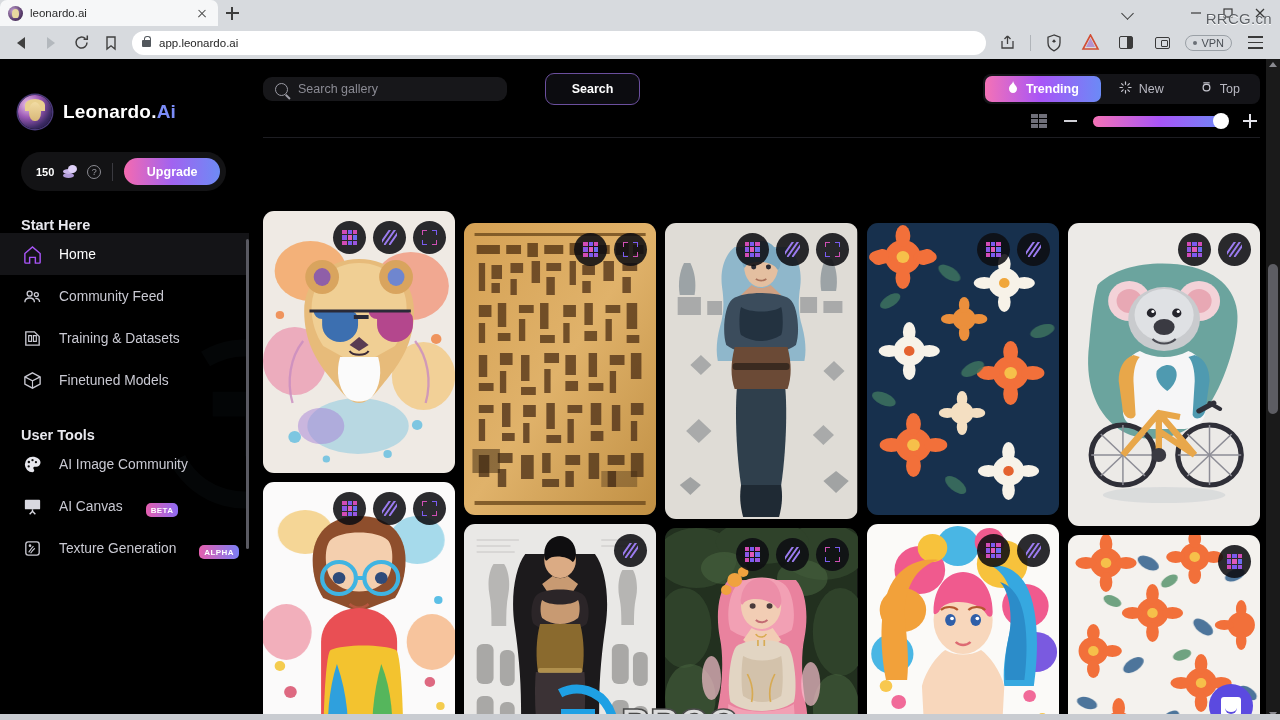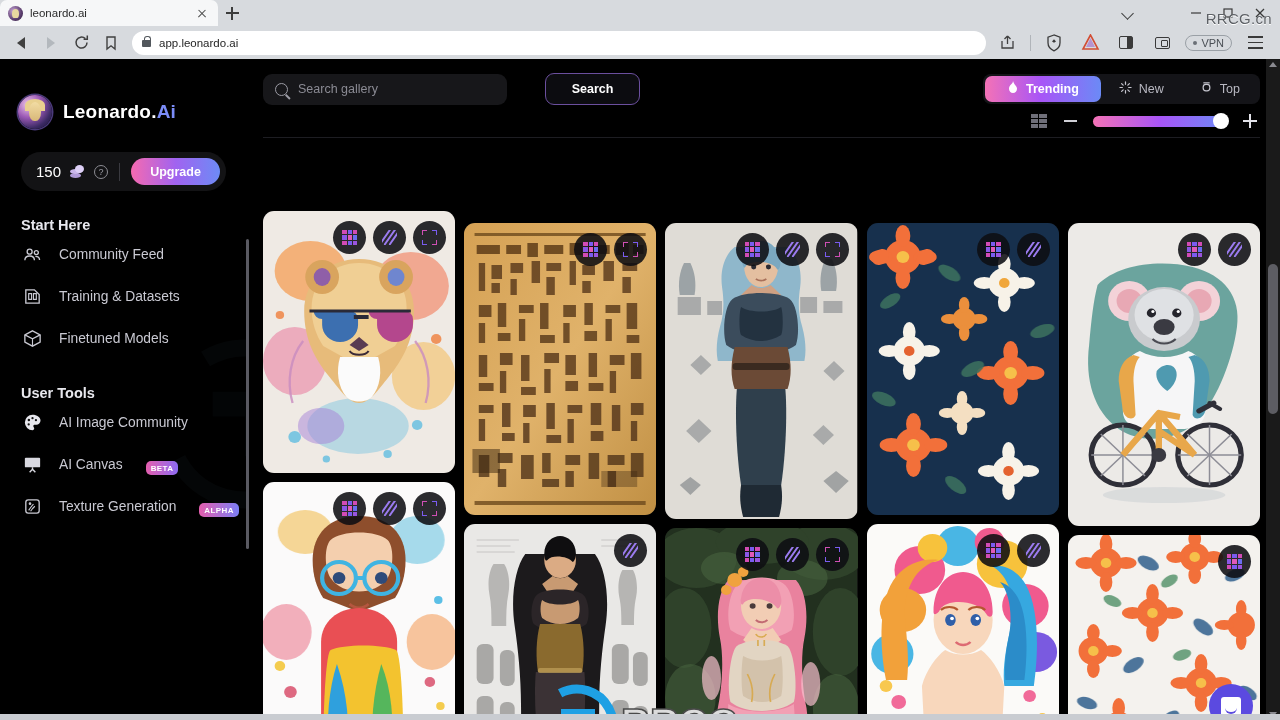--- a/index.html
+++ b/index.html
@@ -106,21 +106,21 @@
     content:""; position:absolute; left:7px; top:4px; width:20px; height:12px;
     background:#e9d08f; border-radius:50% 50% 0 0;
   }
   .brandtext{ font-size:19px; font-weight:600; color:#fff; letter-spacing:.2px; }
   .brandtext .ai{ color:#7b8cf7; }
 
   .creditbox{
     margin:23px 0 0 21px; width:205px; height:39px; border-radius:20px;
     background:#131315; display:flex; align-items:center; padding:0 6px 0 15px; gap:9px;
   }
-  .credit-num{ font-size:15px;font-weight:400;color:#fff;}
+  .credit-num{ font-size:11px;font-weight:700;color:#fff;}
   .coin{ width:15px;height:14px;position:relative; }
   .coin .c1,.coin .c2,.coin .c3{position:absolute;border-radius:50%;}
   .coin .c1{width:11px;height:5px;background:#b09bd8;left:0;top:8px;}
   .coin .c2{width:11px;height:5px;background:#c9b6ea;left:0;top:4.5px;}
   .coin .c3{width:9px;height:8px;background:#ded0f7;left:5px;top:0;border-radius:50%;}
   .qmark{ width:14px;height:14px;border:1.2px solid #8c8c93;border-radius:50%;
     font-size:9px;color:#9a9aa2;display:flex;align-items:center;justify-content:center;}
   .cdivider{ width:1px;height:18px;background:#3a3a40;margin:0 2px;}
   .upgrade{
     flex:1 1 auto; height:27px; border-radius:14px;
@@ -150,21 +150,21 @@
     position:absolute; right:0px; top:180px; width:3px; height:310px;
     background:#5a5a62; border-radius:2px;
   }
 
   
   .main { flex:1 1 auto; position:relative; background:#000; overflow:hidden; }
 
   .toolbar { padding: 14px 20px 0 14px; }
   .tbrow1{ display:flex; align-items:center; gap:0; }
   .searchbox{
-    width:244px;height:31px;background:#17171a;border-radius:9px;
+    width:244px;height:24px;background:#17171a;border-radius:9px;
     display:flex;align-items:center;gap:10px;padding:0 12px;
   }
   .search-ic{ width:13px;height:13px;border:1.5px solid #9b9ba4;border-radius:50%;position:relative;flex:0 0 auto;}
   .search-ic::after{content:"";position:absolute;right:-4px;bottom:-3px;width:6px;height:1.5px;background:#9b9ba4;transform:rotate(45deg);}
   .search-ph{ font-size:12.5px;color:#8b8b94; }
   .searchbtn{
     margin-left:38px; width:95px;height:32px;border-radius:9px;
     background:#0c0c10; border:1px solid #6b4f9e;
     color:#fff;font-size:12.5px;font-weight:600;display:flex;align-items:center;justify-content:center;
   }
@@ -388,20 +388,28 @@
             <span class="c2"></span>
             <span class="c3"></span>
           </div>
         <div class="qmark">?</div>
         <div class="cdivider"></div>
         <div class="upgrade">Upgrade</div>
       </div>
 
       <div class="sectitle">Start Here</div>
 
+      <div class="navitem active">
+        <span class="navicon-sq">
+          <svg width="21" height="21" viewBox="0 0 22 22">
+              <path d="M3 10 11 3l8 7v9a1 1 0 0 1-1 1h-4v-6H8v6H4a1 1 0 0 1-1-1z" fill="none" stroke="#a855f7" stroke-width="1.5"></path>
+            </svg>
+        </span>
+        <span>Home</span>
+      </div>
 
       <div class="navitem">
         <span class="navicon-sq">
           <svg width="21" height="21" viewBox="0 0 22 22">
               <circle cx="8" cy="8" r="2.6" fill="none" stroke="#c9c9d2" stroke-width="1.4"></circle>
               <circle cx="15" cy="9" r="2.1" fill="none" stroke="#c9c9d2" stroke-width="1.4"></circle>
               <path d="M3 17c0-2.8 2.3-4.4 5-4.4s5 1.6 5 4.4" fill="none" stroke="#c9c9d2" stroke-width="1.4"></path>
               <path d="M14 13c2.4 0 4.4 1.4 4.4 3.8" fill="none" stroke="#c9c9d2" stroke-width="1.4"></path>
             </svg>
         </span>

